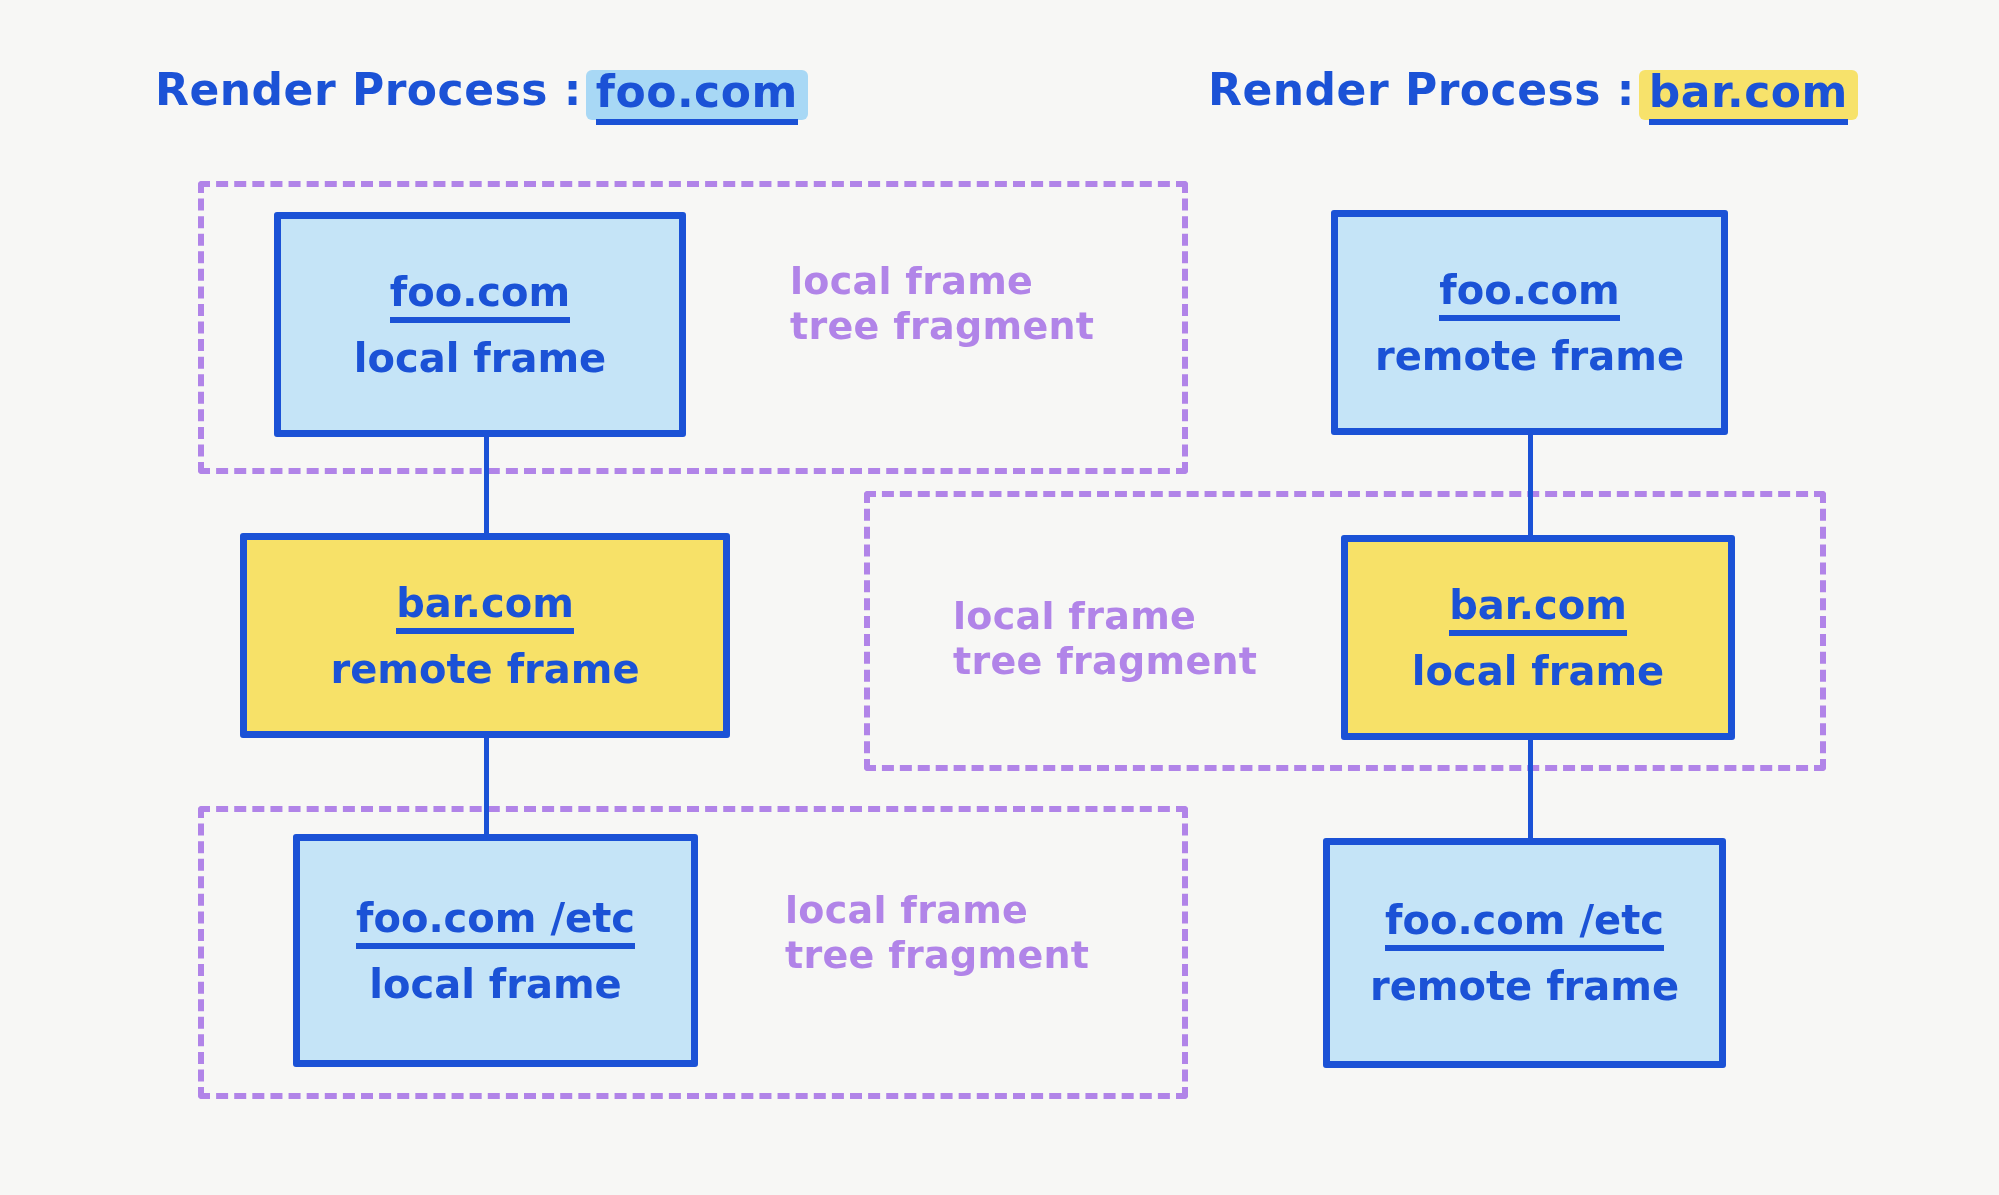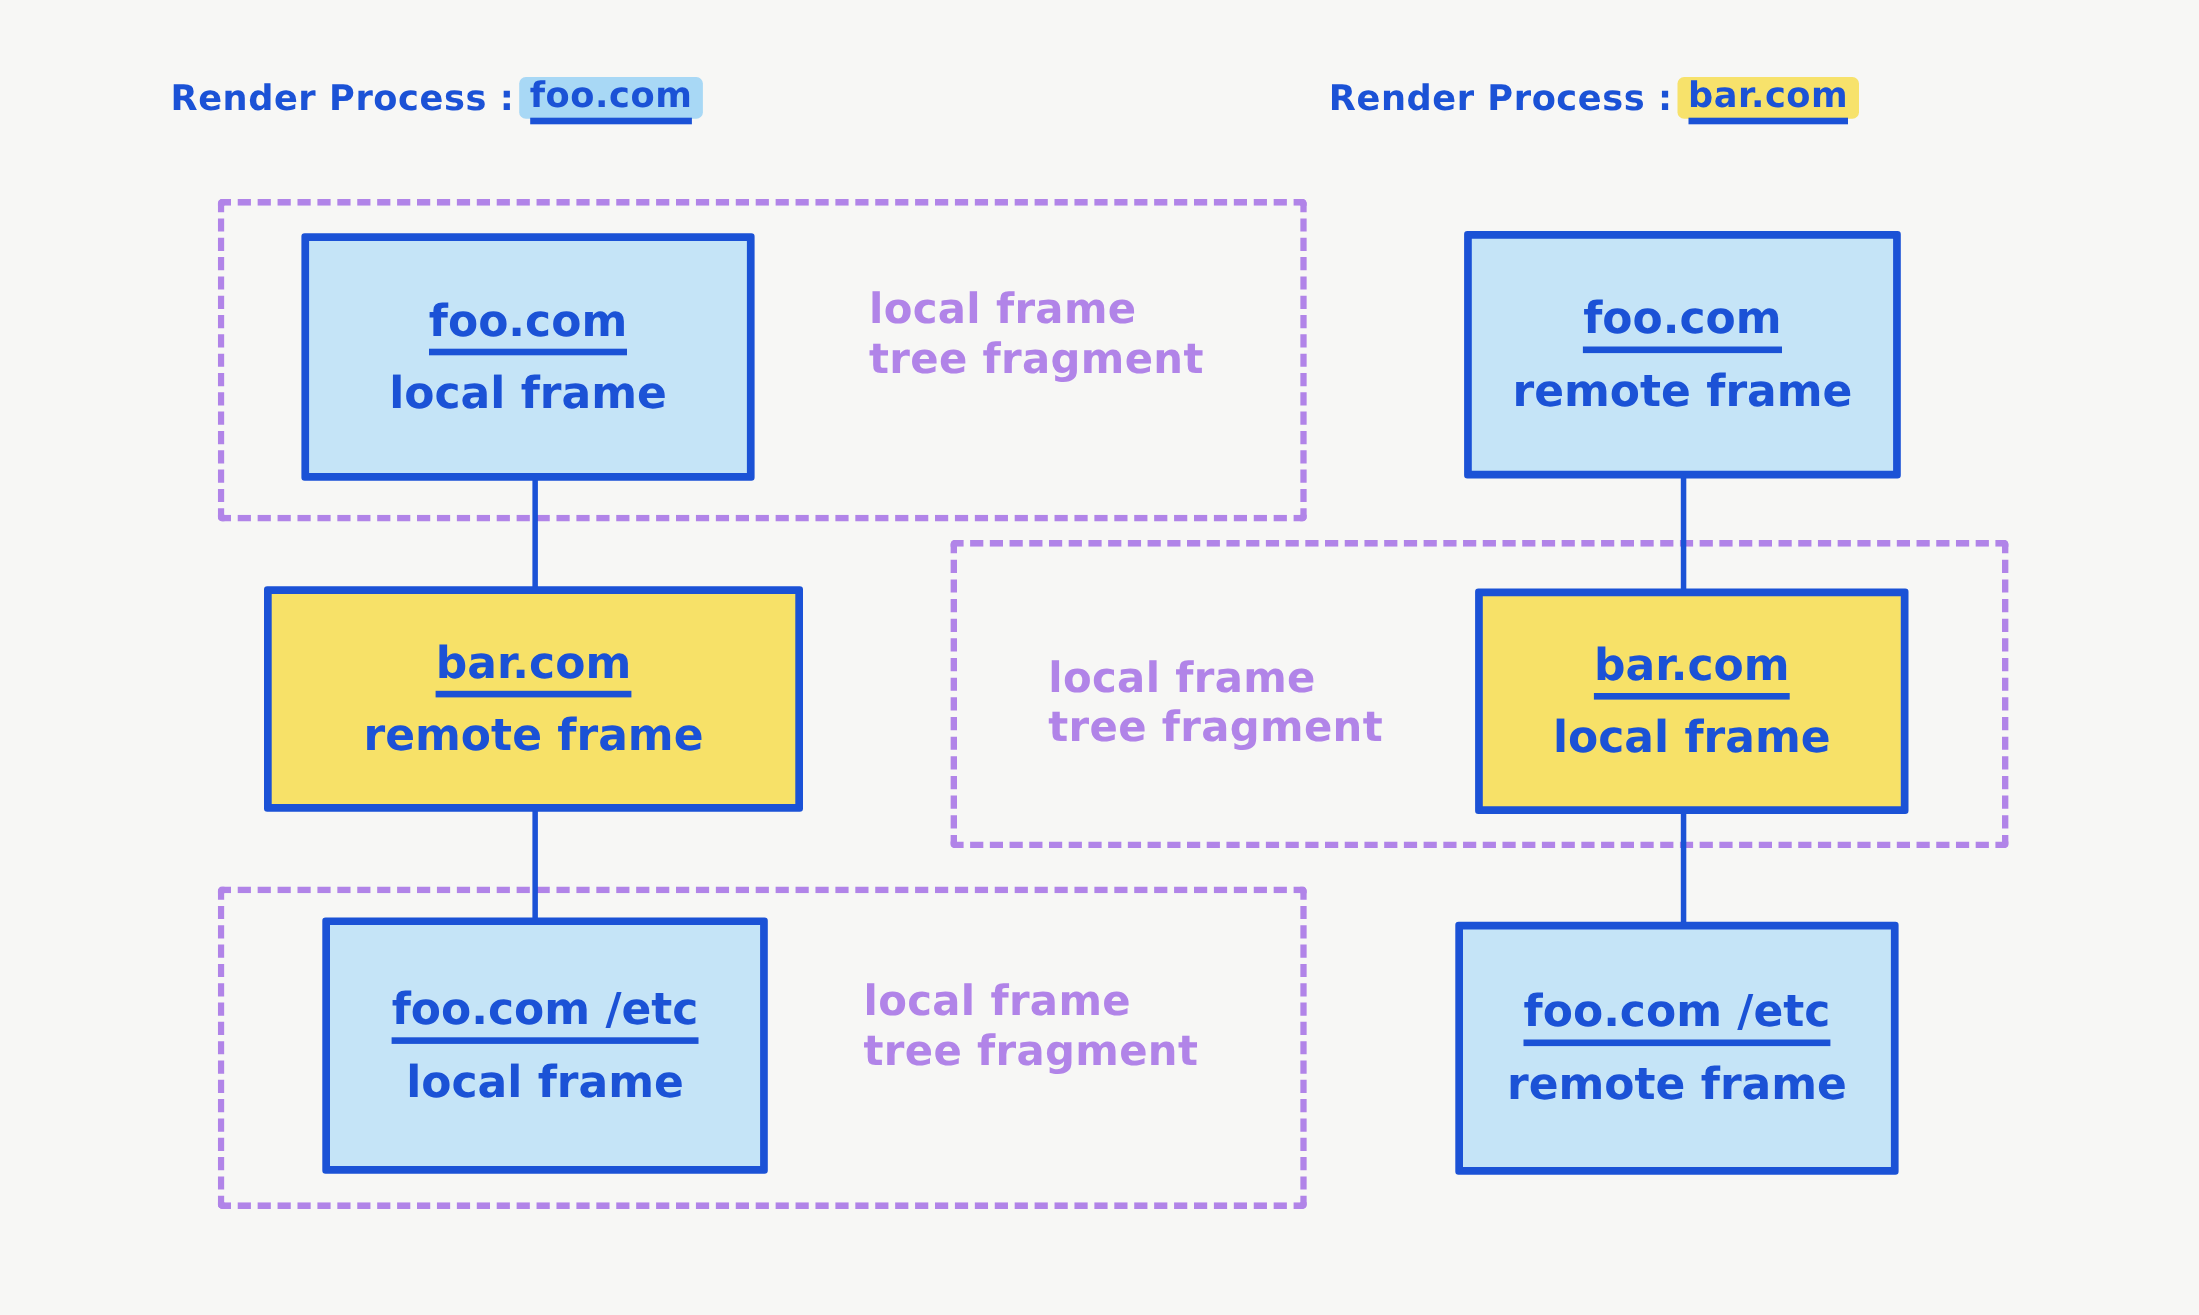--- a/index.html
+++ b/index.html
@@ -20,27 +20,27 @@
     position: absolute;
     inset: 0;
     width: 1999px;
     height: 1195px;
   }
 
   
   .process-title {
     position: absolute;
     white-space: nowrap;
-    font-size: 32px;
+    font-size: 44px;
     font-weight: 700;
     color: #1b52d6;
     letter-spacing: 0.5px;
     line-height: 1;
     display: flex;
-    align-items: center;
+    align-items: flex-start;
     gap: 0;
   }
   .process-title .label { padding-right: 4px; }
 
   .origin-chip {
     position: relative;
     display: inline-block;
     padding: 2px 10px 8px 10px;
     color: #1b52d6;
   }

